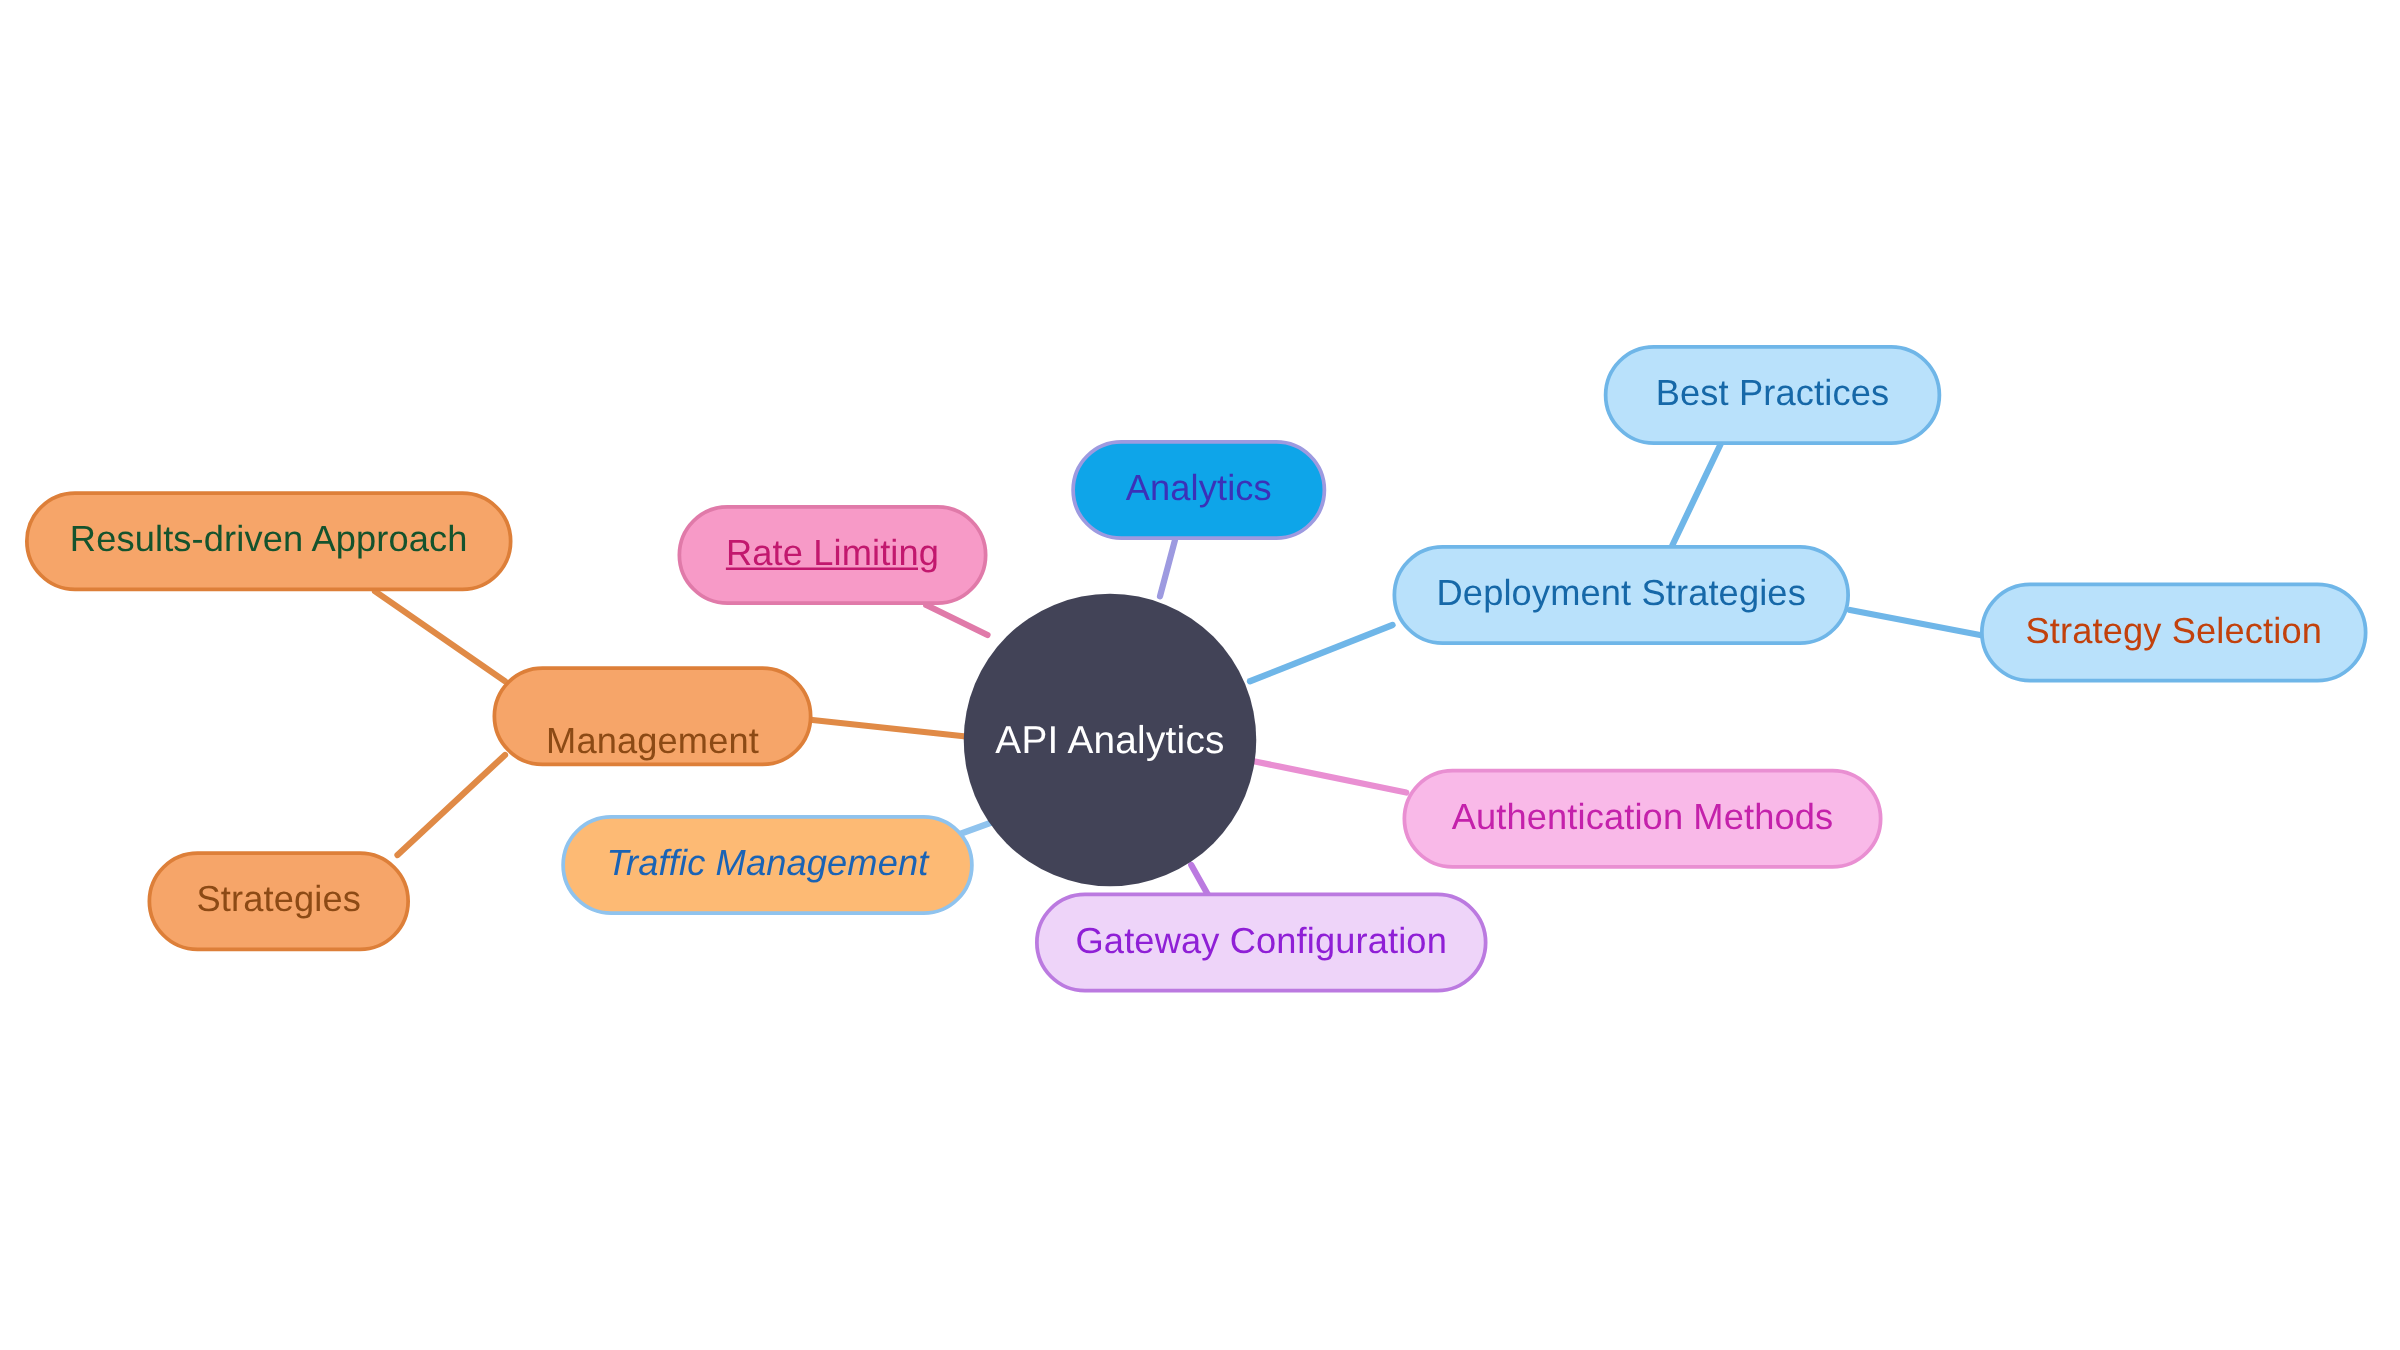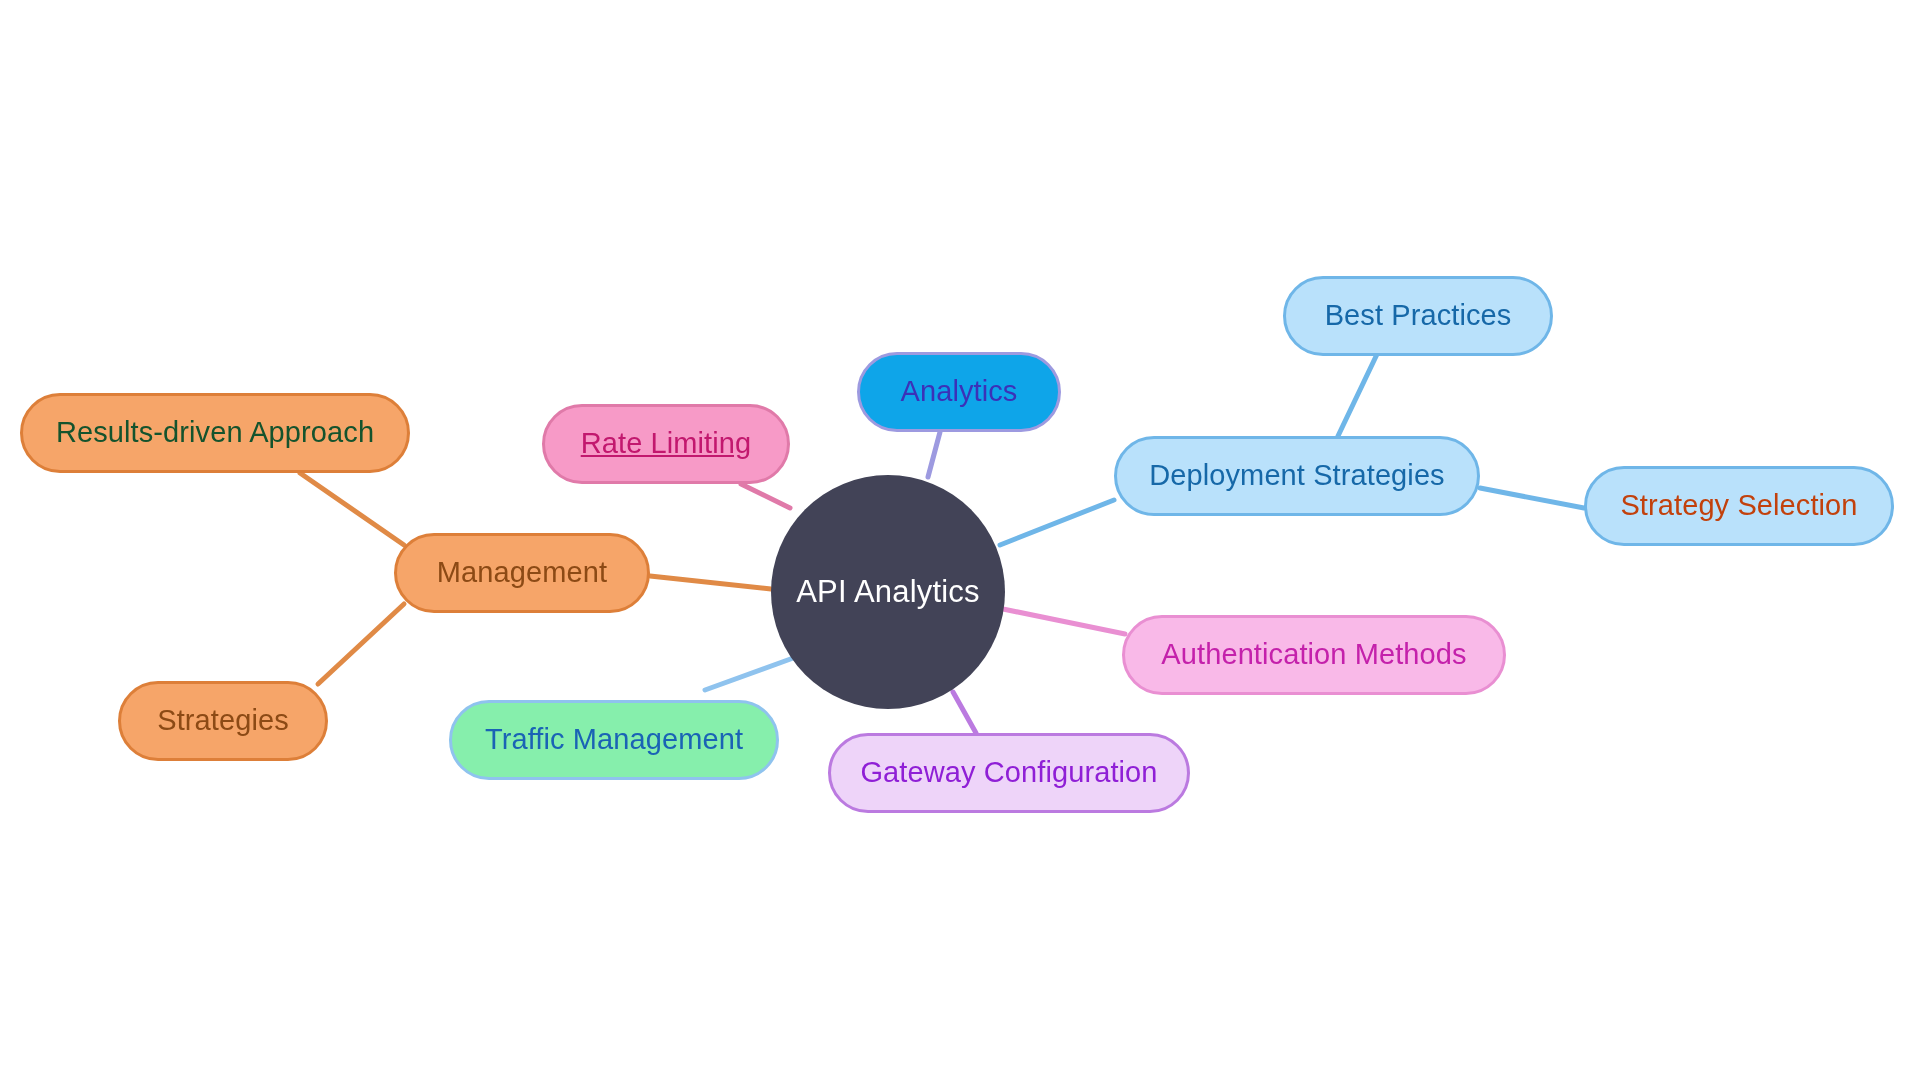--- a/index.html
+++ b/index.html
@@ -63,21 +63,21 @@
       <line x1="1338" y1="436" x2="1390" y2="327" stroke="#6fb6e8" stroke-width="5" stroke-linecap="round"></line>
       <line x1="1480" y1="488" x2="1584" y2="508" stroke="#6fb6e8" stroke-width="5" stroke-linecap="round"></line>
       <line x1="1003" y1="609" x2="1125" y2="634" stroke="#e98fd2" stroke-width="5" stroke-linecap="round"></line>
       <line x1="953" y1="692" x2="976" y2="733" stroke="#bb7ae0" stroke-width="5" stroke-linecap="round"></line>
       <line x1="796" y1="657" x2="705" y2="690" stroke="#8fc3ee" stroke-width="5" stroke-linecap="round"></line>
     </svg>
   <div id="node-layer">
       <div class="node node-root" style="left: 771px; top: 475px; width: 234px; height: 234px; background: rgb(66, 67, 87); color: rgb(255, 255, 255);">
         <span>API Analytics</span>
       </div>
-      <div class="node node-box" style="left: 394px; top: 533px; width: 256px; height: 80px; background: rgb(246, 165, 105); border-color: rgb(221, 127, 57); color: rgb(140, 74, 21);">
+      <div class="node node-box" style="left: 394px; top: 533px; width: 256px; height: 80px; background: rgb(246, 165, 105); border-color: rgb(221, 127, 57); color: rgb(140, 74, 21); align-items: flex-end;">
         <span>Management</span>
       </div>
       <div class="node node-box" style="left: 20px; top: 393px; width: 390px; height: 80px; background: rgb(246, 165, 105); border-color: rgb(221, 127, 57); color: #14532d; text-align: right;">
         <span>Results-driven Approach</span>
       </div>
       <div class="node node-box" style="left: 118px; top: 681px; width: 210px; height: 80px; background: rgb(246, 165, 105); border-color: rgb(221, 127, 57); color: rgb(140, 74, 21);">
         <span>Strategies</span>
       </div>
       <div class="node node-box" style="left: 542px; top: 404px; width: 248px; height: 80px; background: rgb(247, 154, 199); border-color: rgb(224, 122, 169); color: rgb(194, 24, 110); text-decoration: underline;">
         <span>Rate Limiting</span>
@@ -90,20 +90,20 @@
       </div>
       <div class="node node-box" style="left: 1283px; top: 247px; width: 270px; height: 80px; background: rgb(185, 225, 251); border-color: rgb(111, 182, 232); color: rgb(22, 104, 168); margin-top: 29px;">
         <span>Best Practices</span>
       </div>
       <div class="node node-box" style="left: 1584px; top: 466px; width: 310px; height: 80px; background: rgb(185, 225, 251); border-color: rgb(111, 182, 232); color: #c2410c;">
         <span>Strategy Selection</span>
       </div>
       <div class="node node-box" style="left: 1122px; top: 615px; width: 384px; height: 80px; background: rgb(249, 185, 232); border-color: rgb(233, 143, 210); color: rgb(196, 33, 171);">
         <span>Authentication Methods</span>
       </div>
-      <div class="node node-box" style="left: 828px; top: 733px; width: 362px; height: 80px; background: rgb(238, 212, 249); border-color: rgb(187, 122, 224); color: rgb(143, 31, 214);">
+      <div class="node node-box" style="left: 828px; top: 714px; width: 362px; height: 80px; background: rgb(238, 212, 249); border-color: rgb(187, 122, 224); color: rgb(143, 31, 214);">
         <span>Gateway Configuration</span>
       </div>
-      <div class="node node-box" style="left: 449px; top: 700px; width: 330px; height: 80px; background: #86efac; border-color: rgb(143, 195, 238); color: rgb(26, 99, 181);">
+      <div class="node node-box" style="left: 449px; top: 652px; width: 330px; height: 80px; background: #fdba74; border-color: rgb(143, 195, 238); color: rgb(26, 99, 181); font-style: italic;">
         <span>Traffic Management</span>
       </div>
     </div>
 </div>
 
 </body></html>

